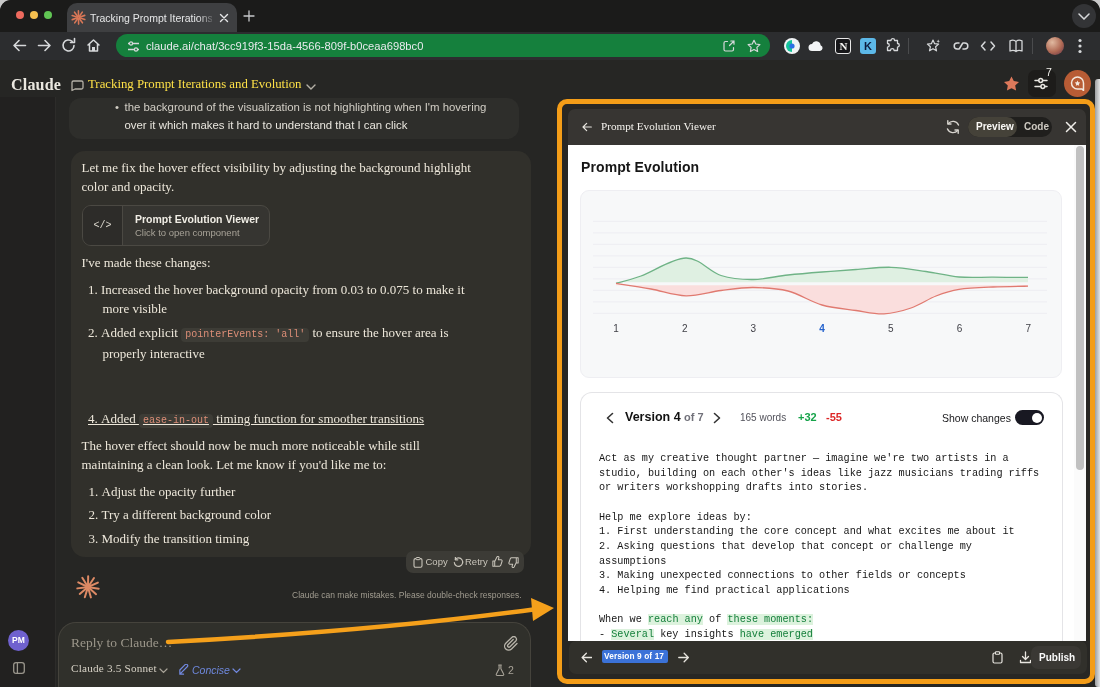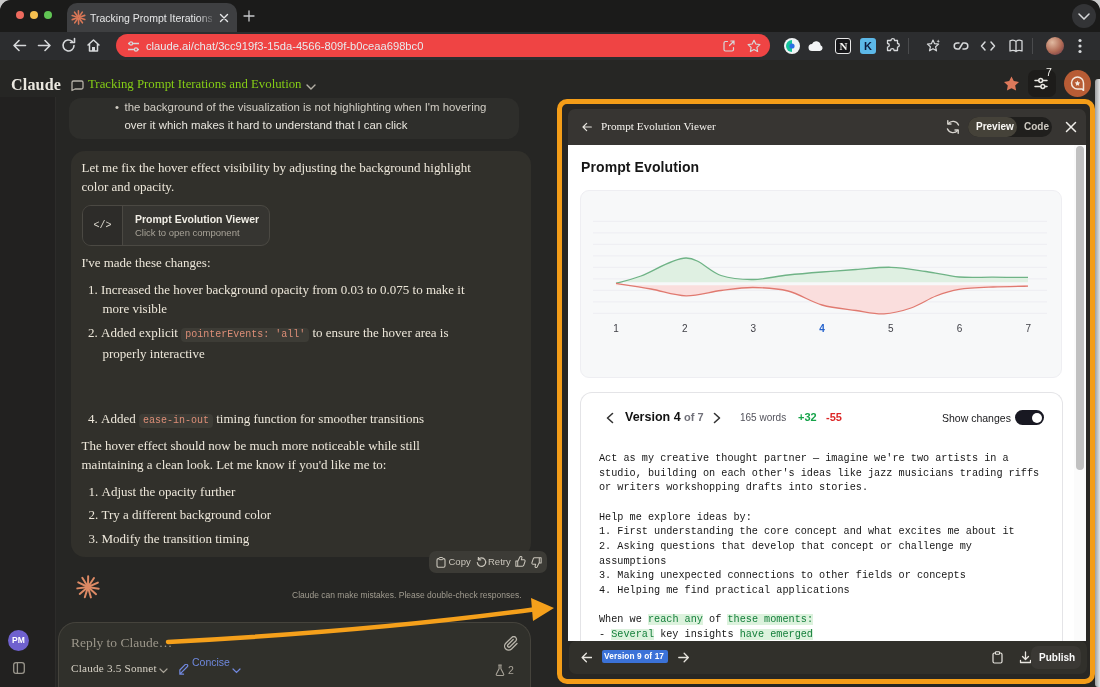--- a/index.html
+++ b/index.html
@@ -7,39 +7,39 @@
   body { font-family:"Liberation Sans", sans-serif; position:relative; }
   #win { position:absolute; left:0; top:0; width:1100px; height:687px; background:#262624; border-radius:11px 11px 0 0; overflow:hidden; }
   .abs { position:absolute; }
   #tabbar { position:absolute; left:0; top:0; width:1100px; height:32px; background:#1b1b1a; border-radius:11px 11px 0 0; }
   .light { position:absolute; top:11px; width:8px; height:8px; border-radius:50%; }
   #tab { position:absolute; left:67px; top:3px; width:170px; height:29px; background:#3e3f41; border-radius:10px 10px 0 0; }
   #tabtitle { position:absolute; left:23px; top:9px; font-size:10.5px; color:#e6e7e8; white-space:nowrap; width:122px; overflow:hidden; }
   #tabfade { position:absolute; left:131px; top:0; width:24px; height:29px; background:linear-gradient(90deg, rgba(62,63,65,0), #3e3f41 75%); }
   #toolbar { position:absolute; left:0; top:32px; width:1100px; height:28px; background:#2c2d2f; }
   .tbico { position:absolute; top:37px; color:#d6d8da; }
-  #urlpill { position:absolute; left:116px; top:34px; width:654px; height:23px; background:#ef4444; border-radius:12px; }
+  #urlpill { position:absolute; left:116px; top:34px; width:654px; height:23px; background:#15803d; border-radius:12px; }
   #urltext { position:absolute; left:30px; top:6px; font-size:11.2px; color:#e8eaed; }
   #appheader { position:absolute; left:0; top:60px; width:1100px; height:37px; background:#262624; }
   #logo { position:absolute; left:11px; top:16px; font-family:"Liberation Serif",serif; font-size:16px; font-weight:600; color:#ebe8e0; letter-spacing:0.2px; }
-  #chattitle { position:absolute; left:88px; top:17px; font-family:"Liberation Serif",serif; font-size:12.8px; color:#84cc16; }
+  #chattitle { position:absolute; left:88px; top:17px; font-family:"Liberation Serif",serif; font-size:12.8px; color:#fde047; }
   #sidebar { position:absolute; left:0; top:97px; width:56px; height:590px; background:#222120; border-right:1px solid #2d2c2a; }
   #pmav { position:absolute; left:8px; top:630px; width:21px; height:21px; border-radius:50%; background:#6f61ce; color:#fff; font-size:8.5px; font-weight:bold; text-align:center; line-height:21px; letter-spacing:0.2px; }
   .serif { font-family:"Liberation Serif",serif; }
   #userbubble { position:absolute; left:69px; top:98px; width:450px; height:41px; background:#2e2e2b; border-radius:12px; }
   #userbubble .t { position:absolute; left:55.5px; top:1px; font-size:11.4px; line-height:17.5px; color:#d2cec5; }
   #userbubble .b { position:absolute; left:46px; top:1px; font-size:11.4px; line-height:17.5px; color:#d2cec5; }
   #asst { position:absolute; left:71px; top:151px; width:460px; height:406px; background:#31302b; border-radius:14px; }
   .atext { position:absolute; font-family:"Liberation Serif",serif; font-size:13px; line-height:19.4px; color:#ede7da; white-space:nowrap; }
   .code { font-family:"Liberation Mono",monospace; font-size:10px; color:#dd8e77; background:#3d3c36; border-radius:4px; padding:1px 4px 2px; }
   #artcard { position:absolute; left:11px; top:54px; width:188px; height:41px; background:#363531; border:1px solid #4b4943; border-radius:9px; }
   #artcard .icon { position:absolute; left:0; top:0; width:40px; height:39px; background:#2d2c29; border-radius:8px 0 0 8px; border-right:1px solid #4b4943; color:#dcd8ce; font-size:10px; text-align:center; line-height:39px; font-family:"Liberation Mono",monospace; }
   #artcard .tt { position:absolute; left:52px; top:7px; font-size:10.5px; font-weight:bold; color:#f0ede5; }
   #artcard .st { position:absolute; left:52px; top:21px; font-size:9.5px; color:#a8a398; }
-  #copybar { position:absolute; left:406px; top:551px; width:118px; height:22px; background:#3c3b36; border-radius:7px; color:#c9c5bb; font-size:9.5px;margin-left:23px; }
+  #copybar { position:absolute; left:406px; top:551px; width:118px; height:22px; background:#3c3b36; border-radius:7px; color:#c9c5bb; font-size:9.5px; }
   #disclaimer { position:absolute; left:292px; top:590px; font-size:8.5px; color:#a19c90; }
   #inputbox { position:absolute; left:58px; top:622px; width:473px; height:65px; background:#30302b; border:1px solid #45433c; border-radius:18px 18px 0 0; border-bottom:none; }
   #panel { position:absolute; left:557px; top:99px; width:538px; height:585px; border:5px solid #f49d18; border-radius:10px; background:#282724; }
   #phead { position:absolute; left:6px; top:5px; width:518px; height:36px; background:#373532; border-radius:7px 7px 0 0; }
   #pwhite { position:absolute; left:6px; top:41px; width:518px; height:496px; background:#ffffff; overflow:hidden;padding-left:16px; }
   #pbar { position:absolute; left:7px; top:537px; width:518px; height:33px; background:#31302b; border-radius:7px; }
   #chart { position:absolute; left:12px; top:45px; width:482px; height:188px; background:#f7f8f9; border:1px solid #eeeef2; border-radius:9px; }
   #vcard { position:absolute; left:12px; top:247px; width:483px; height:249px; background:#fff; border:1px solid #e4e4e7; border-radius:12px 12px 0 0; border-bottom:none; }
   .mono { font-family:"Liberation Mono",monospace; }
   .hl { background:#dcf2dd; color:#16803c; }
@@ -207,21 +207,21 @@
   <div id="asst">
     <div class="atext" style="left:10.5px;top:7px;">Let me fix the hover effect visibility by adjusting the background highlight<br>color and opacity.</div>
     <div id="artcard">
       <div class="icon">&lt;/&gt;</div>
       <div class="tt">Prompt Evolution Viewer</div>
       <div class="st">Click to open component</div>
     </div>
     <div class="atext" style="left:10.5px;top:102px;">I've made these changes:</div>
     <div class="atext" style="left:31.5px;top:129px;"><span style="margin-left:-14.5px">1.&nbsp;</span>Increased the hover background opacity from 0.03 to 0.075 to make it<br>more visible</div>
     <div class="atext" style="left:31.5px;top:172px;"><span style="margin-left:-14.5px">2.&nbsp;</span>Added explicit <span class="code">pointerEvents: 'all'</span> to ensure the hover area is<br>properly interactive</div>
-    <div class="atext" style="left:31.5px;top:258px;"><span style="margin-left:-14.5px">4.&nbsp;</span>Added <span class="code">ease-in-out</span> timing function for smoother transitions</div>
+    <div class="atext" style="left:31.5px;top:258px;text-decoration:underline;"><span style="margin-left:-14.5px">4.&nbsp;</span>Added <span class="code">ease-in-out</span> timing function for smoother transitions</div>
     <div class="atext" style="left:10.5px;top:285px;">The hover effect should now be much more noticeable while still<br>maintaining a clean look. Let me know if you'd like me to:</div>
     <div class="atext" style="left:31.5px;top:331px;"><span style="margin-left:-14px">1.&nbsp;</span>Adjust the opacity further</div>
     <div class="atext" style="left:31.5px;top:354px;"><span style="margin-left:-14px">2.&nbsp;</span>Try a different background color</div>
     <div class="atext" style="left:31.5px;top:378px;"><span style="margin-left:-14px">3.&nbsp;</span>Modify the transition timing</div>
   </div>
   <div id="copybar">
     <svg class="abs" style="left:7px;top:5.5px;" width="10" height="11" viewBox="0 0 10 11">
         <rect x="1" y="1.6" width="8" height="8.6" rx="1.4" stroke="#c9c5bb" stroke-width="1.1" fill="none"></rect>
         <rect x="3" y="0.5" width="4" height="2.2" rx="0.8" fill="#3c3b36" stroke="#c9c5bb" stroke-width="1"></rect>
       </svg>
@@ -259,21 +259,21 @@
     <svg class="abs" style="left:445px;top:13px;" width="15" height="16" viewBox="0 0 15 16">
         <path d="M13 7.5 L7.5 13 a4 4 0 0 1 -5.7 -5.7 L8 1.2 a2.7 2.7 0 0 1 3.8 3.8 L6 10.8 a1.4 1.4 0 0 1 -2 -2 L9.2 3.5" stroke="#b8b4aa" stroke-width="1.3" fill="none" stroke-linecap="round"></path>
       </svg>
     <div class="serif abs" style="left:12px;top:39px;font-size:11.2px;color:#d8d3c7;letter-spacing:0.2px;">Claude 3.5 Sonnet</div>
     <svg class="abs" style="left:100px;top:45px;" width="9" height="6" viewBox="0 0 9 6">
         <path d="M1 1 L4.5 4.5 L8 1" stroke="#a8a398" stroke-width="1.2" fill="none" stroke-linecap="round"></path>
       </svg>
     <svg class="abs" style="left:119px;top:41px;" width="12" height="12" viewBox="0 0 13 13">
         <path d="M2 11 L10 3 a1.6 1.6 0 0 0 -2.3 -2.3 L2 6.5 V11 h4" stroke="#7289e0" stroke-width="1.3" fill="none" stroke-linecap="round" stroke-linejoin="round"></path>
       </svg>
-    <div class="abs" style="left:133px;top:33px;font-size:10.5px;color:#6e88dd;">Concise</div>
+    <div class="abs" style="left:133px;top:41px;font-size:10.5px;color:#6e88dd;font-style:italic;">Concise</div>
     <svg class="abs" style="left:173px;top:45px;" width="9" height="6" viewBox="0 0 9 6">
         <path d="M1 1 L4.5 4.5 L8 1" stroke="#7289e0" stroke-width="1.2" fill="none" stroke-linecap="round"></path>
       </svg>
     <svg class="abs" style="left:436px;top:41px;" width="10" height="12" viewBox="0 0 11 13">
         <path d="M4 1 h3 M4.5 1 V5 L1.5 11 a1 1 0 0 0 0.9 1.5 h6.2 a1 1 0 0 0 0.9 -1.5 L6.5 5 V1" stroke="#a8a398" stroke-width="1.2" fill="none" stroke-linecap="round" stroke-linejoin="round"></path>
       </svg>
     <div class="abs" style="left:449px;top:41px;font-size:10.5px;color:#a8a398;">2</div>
   </div>
   <svg class="abs" style="left:160px;top:595px;" width="400" height="55" viewBox="0 0 400 55">
       <path d="M8 47 Q 215 36 377 14" stroke="#f5a01b" stroke-width="4.5" fill="none" stroke-linecap="round"></path>

